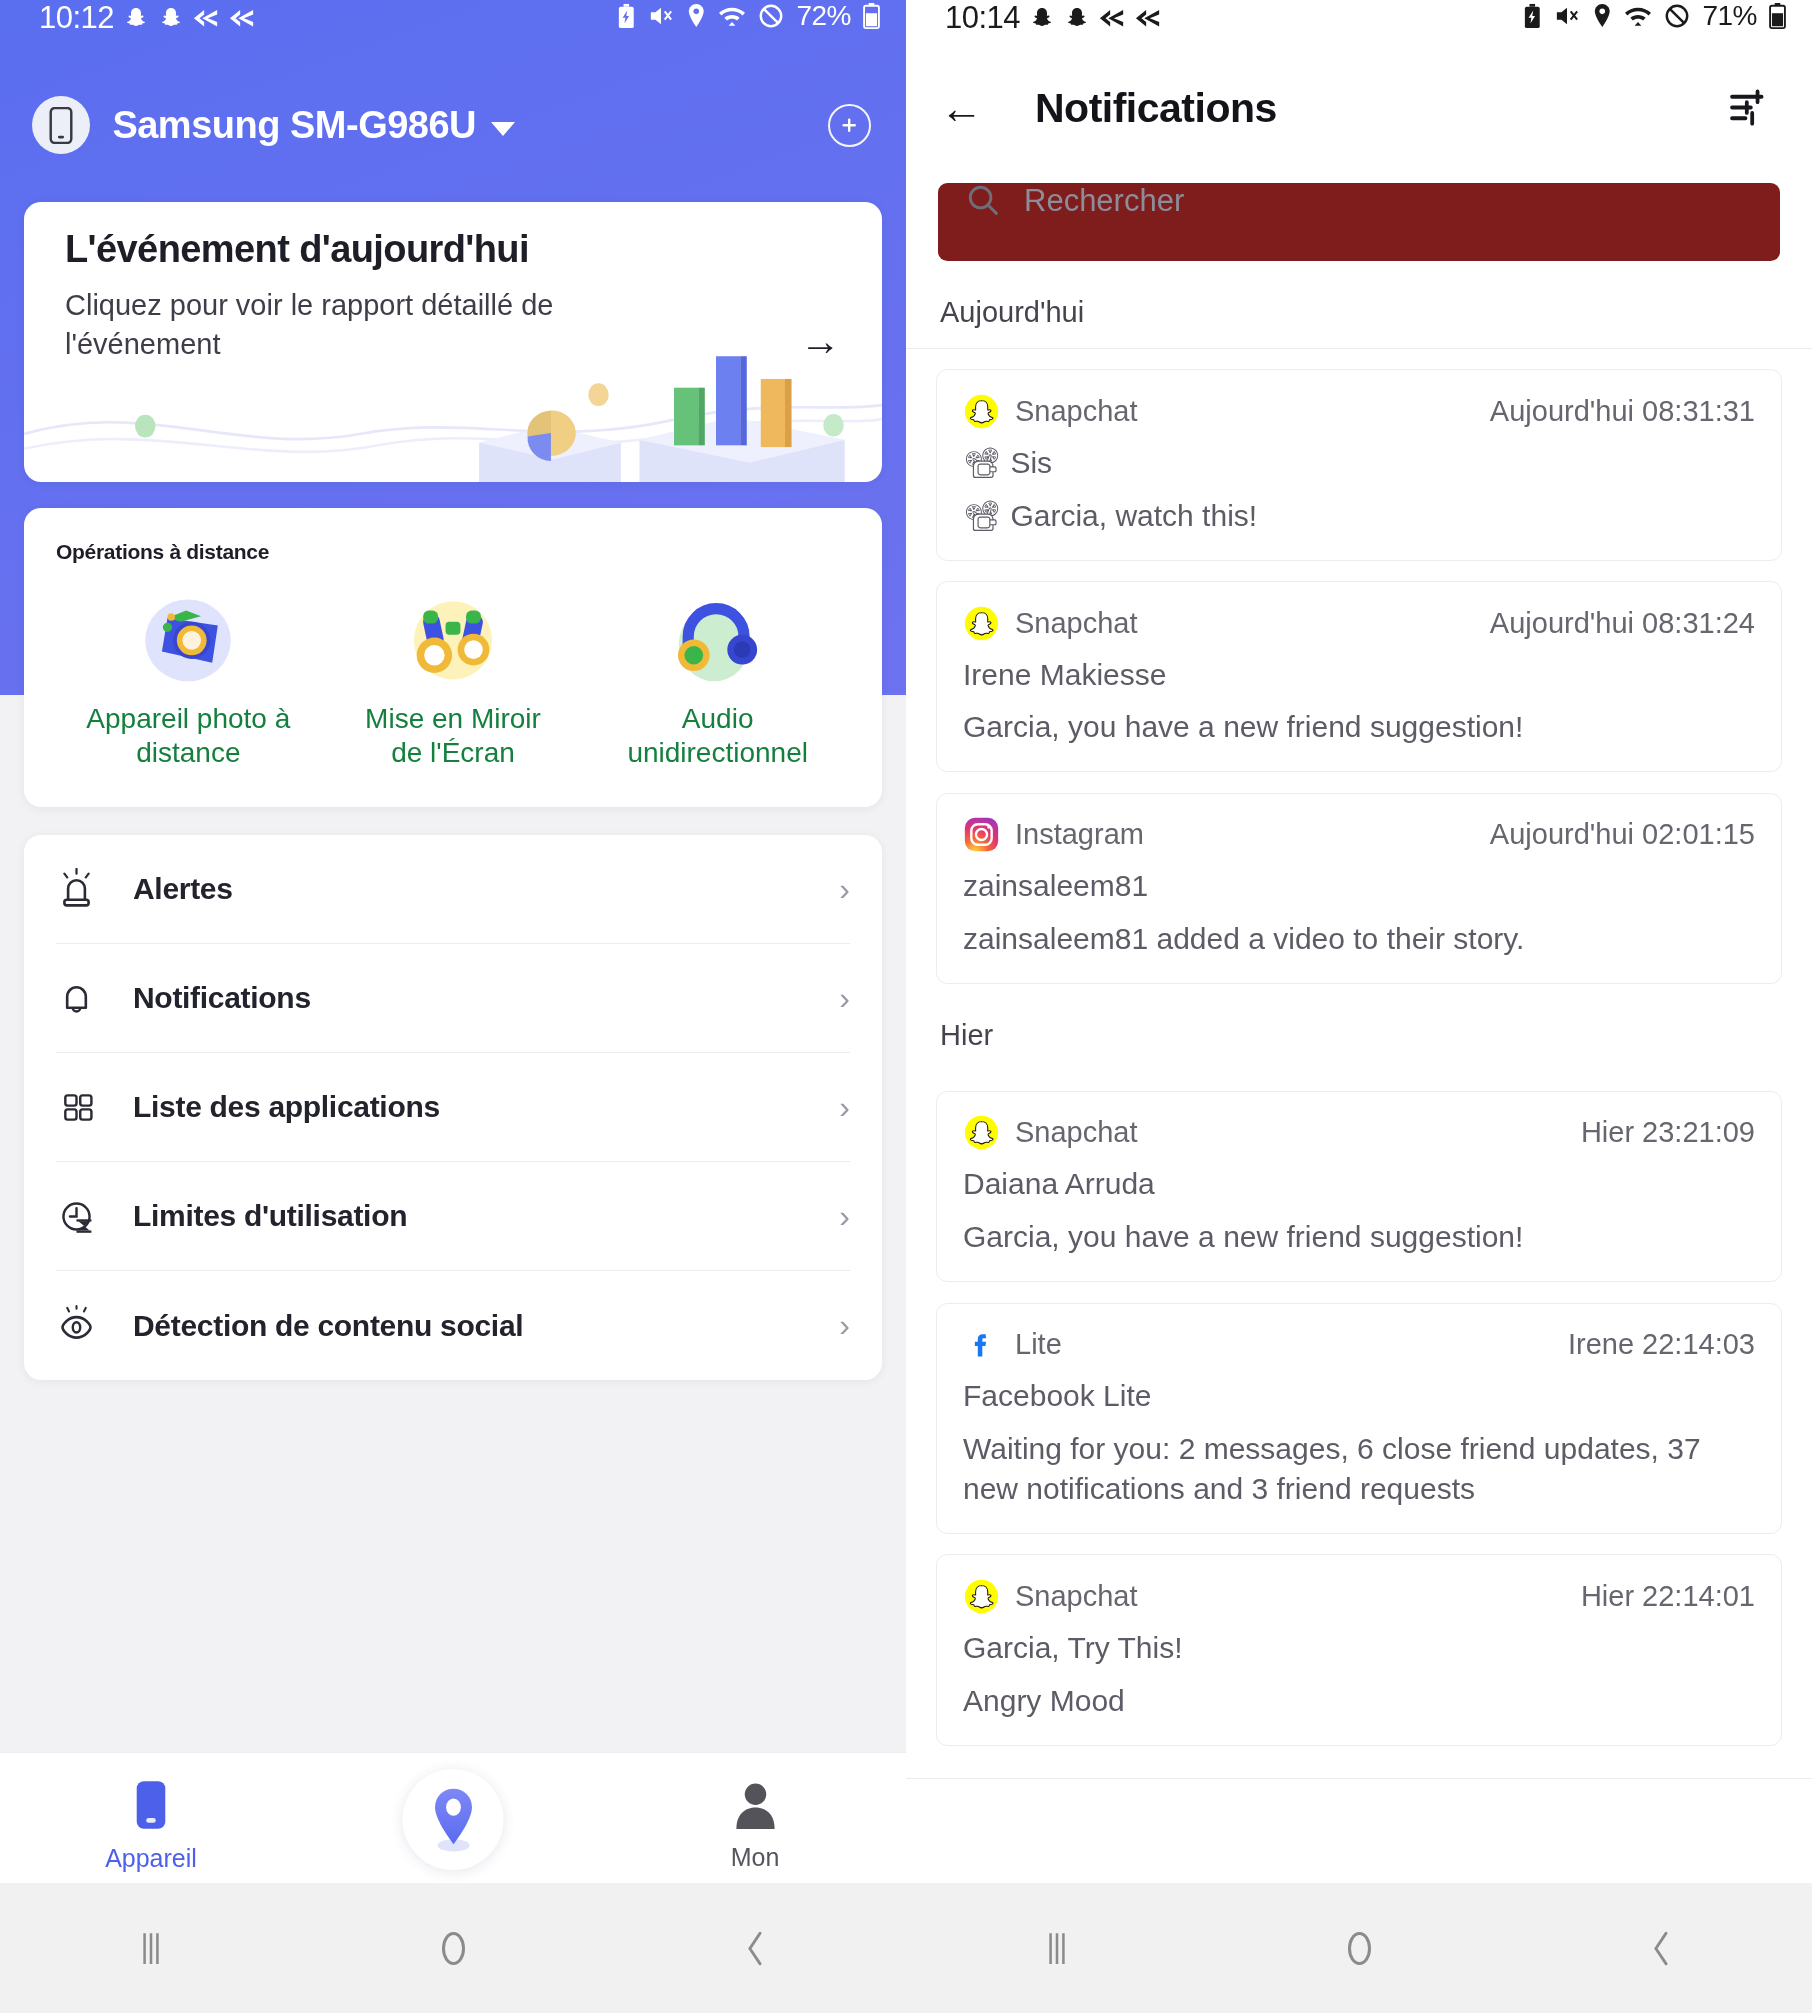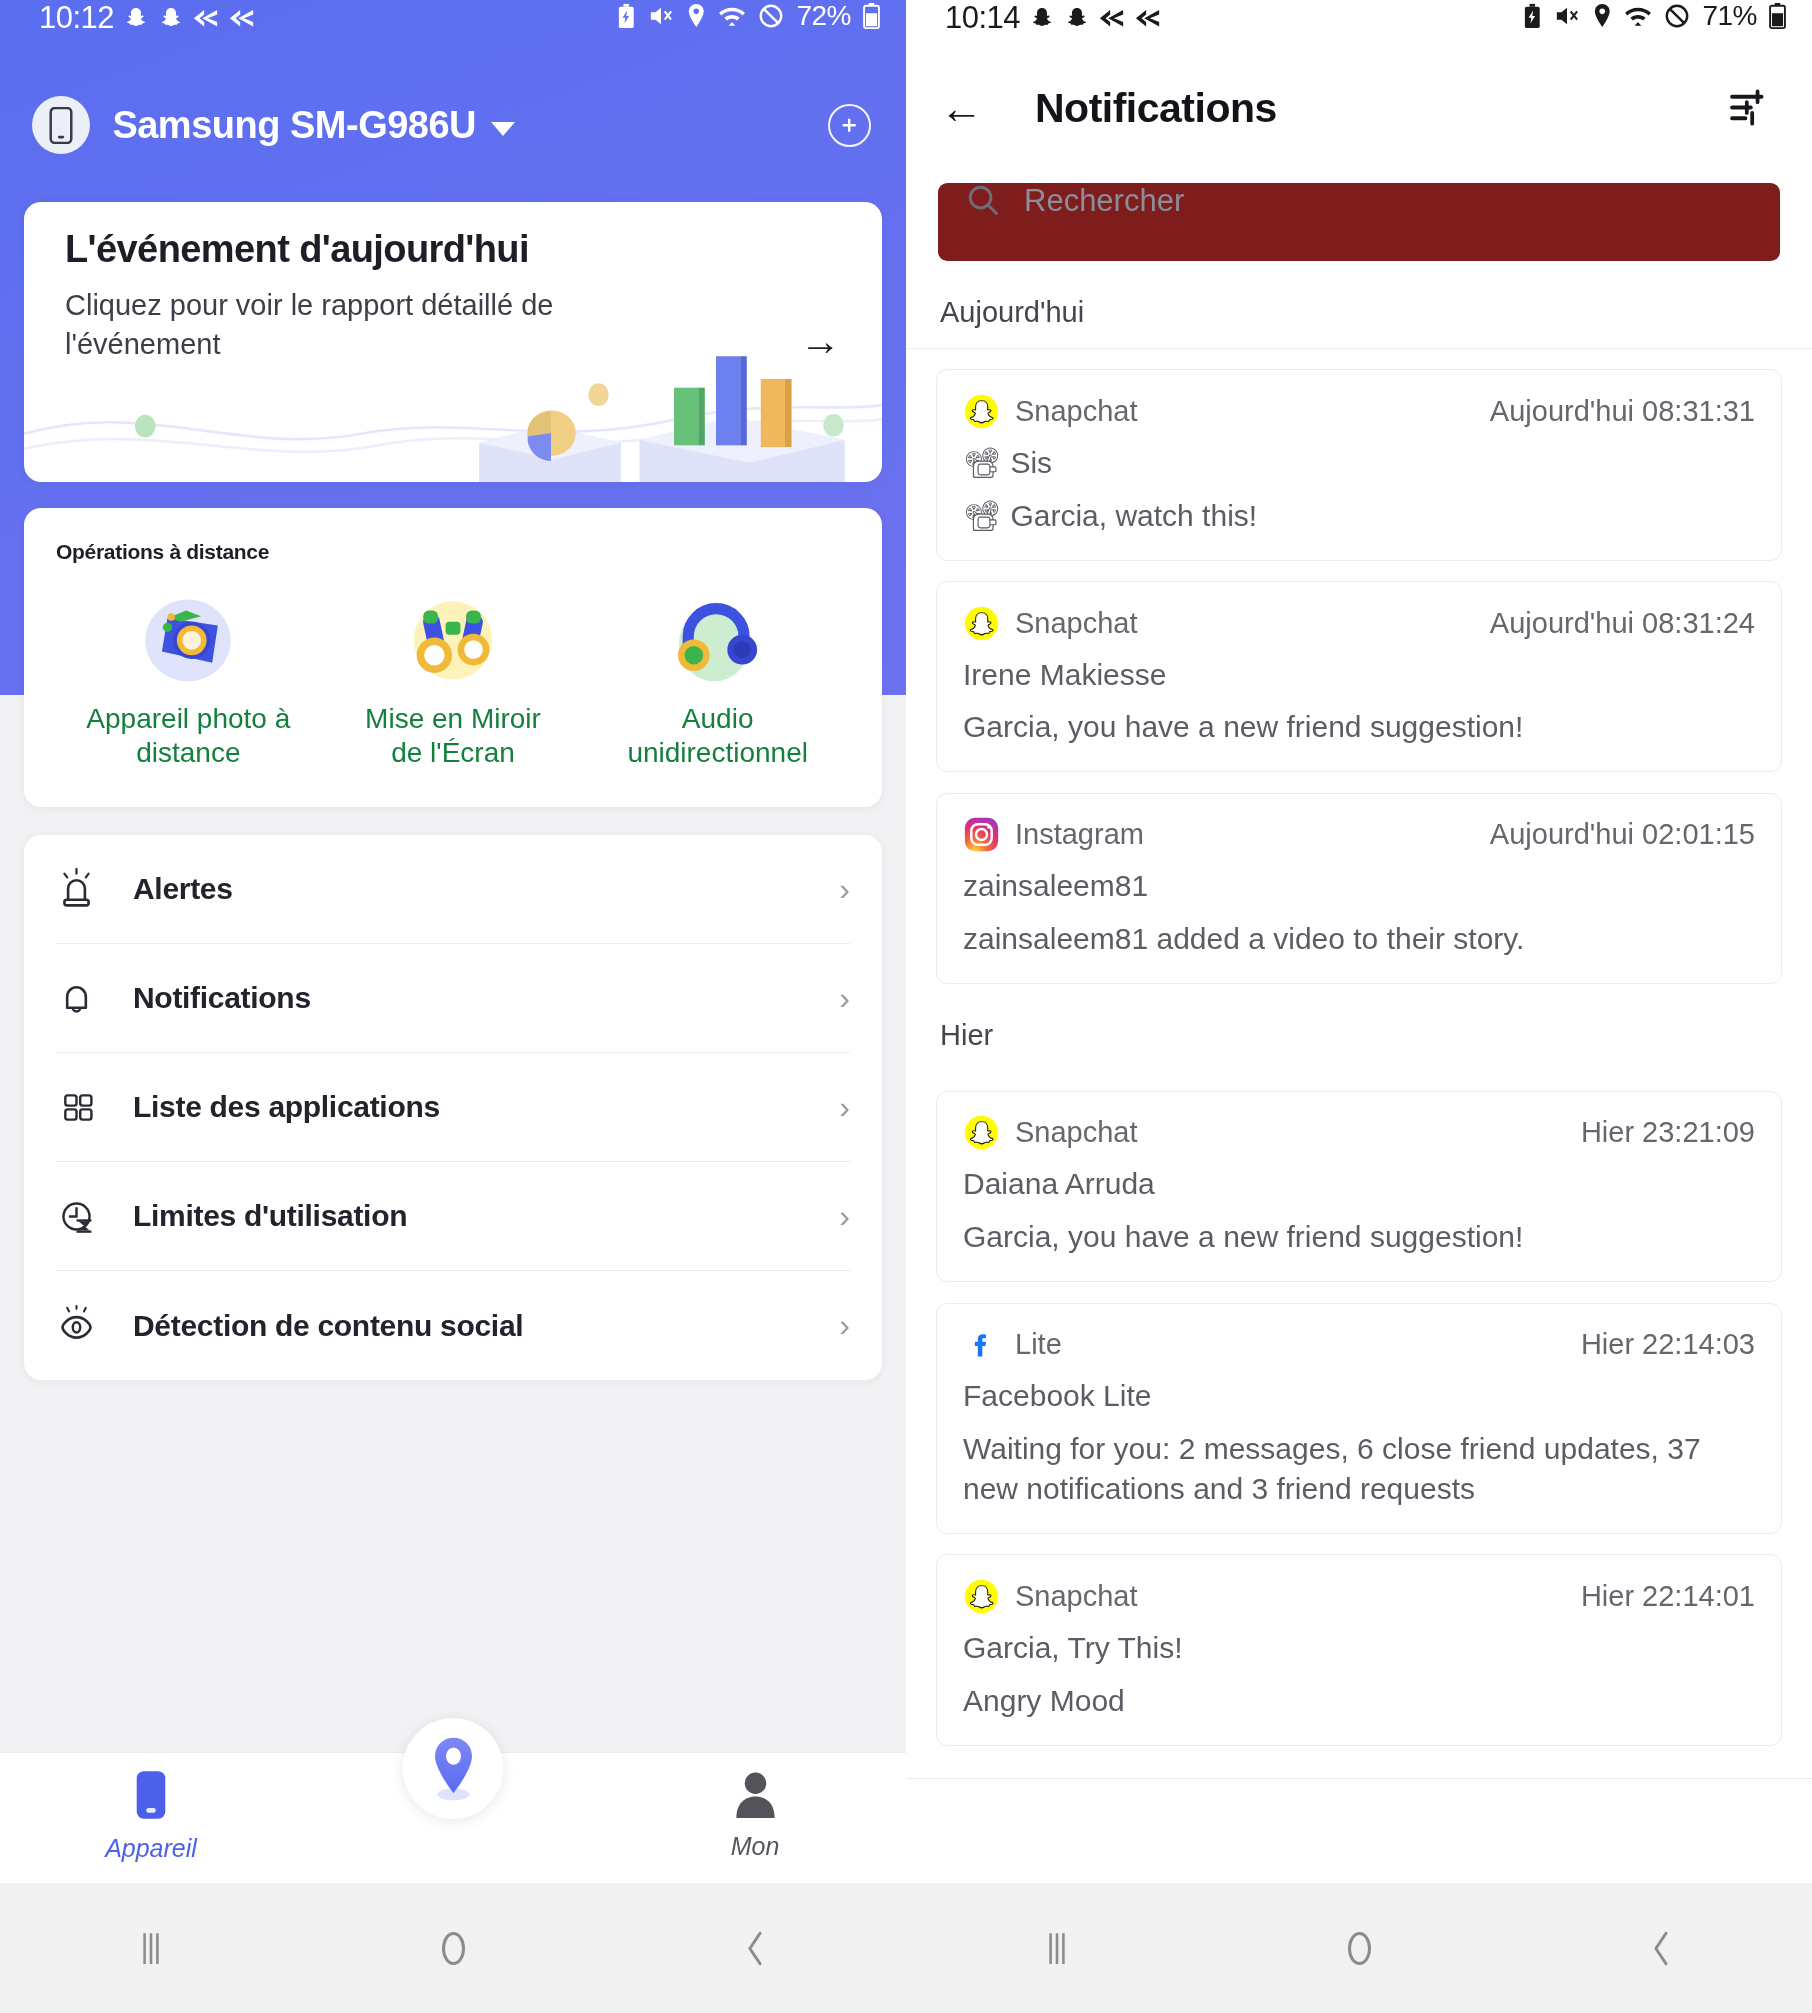--- a/index.html
+++ b/index.html
@@ -130,24 +130,23 @@
   .menu-label {
     font-size: 30px; font-weight: 700; color: #23232d;
     margin-left: 17px; letter-spacing: -0.3px;
   }
   .menu-chev { margin-left: auto; color: #9a9aa6; font-size: 32px; font-weight: 300; }
 
   .tabbar {
     position: absolute; bottom: 0; left: 0;
     width: 906px; height: 131px;
     background: #ffffff;
-    display: flex; align-items: flex-start;
+    display: flex; align-items: center;
     border-top: 0.9px solid #ededf1;
     z-index: 10;
-    font-style: italic;
   }
   .tab { flex: 1; display: flex; flex-direction: column; align-items: center; padding-top: 17px; }
   .tab-label { font-size: 25px; margin-top: 11.2px; color: #55555f; }
   .tab.active .tab-label { color: #4d60ea; }
   .tab-center { position: relative; }
   .fab {
     position: absolute; top: -35px; left: 50%; transform: translateX(-50%);
     width: 101px; height: 101px; border-radius: 50%;
     background: #ffffff;
     box-shadow: 0 1.9px 13px rgba(60,60,120,.12);
@@ -665,21 +664,21 @@
         </div>
 
         <div class="notif-card">
           <div class="notif-top">
             <span class="app-icon">
               <svg width="37" height="37" viewBox="0 0 40 40">
                   <path fill="#1877F2" d="M24.5 9h-3.2c-3.1 0-5.3 2-5.3 5.1V17h-3.2v4.6H16V33h4.9V21.6h3.4l.6-4.6h-4v-2.2c0-1.1.4-1.6 1.6-1.6h2.5z"></path>
                 </svg>
             </span>
             <span class="app-name">Lite</span>
-            <span class="notif-time">Hier 22:14:03</span>
+            <span class="notif-time">Irene 22:14:03</span>
           </div>
           <div class="notif-line">Facebook Lite</div>
           <div class="notif-line">Waiting for you: 2 messages, 6 close friend updates, 37 new notifications and 3 friend requests</div>
         </div>
 
         <div class="notif-card">
           <div class="notif-top">
             <span class="app-icon">
               <svg width="37" height="37" viewBox="0 0 40 40">
                   <circle cx="20" cy="20" r="18" fill="#FFFC00"></circle>

